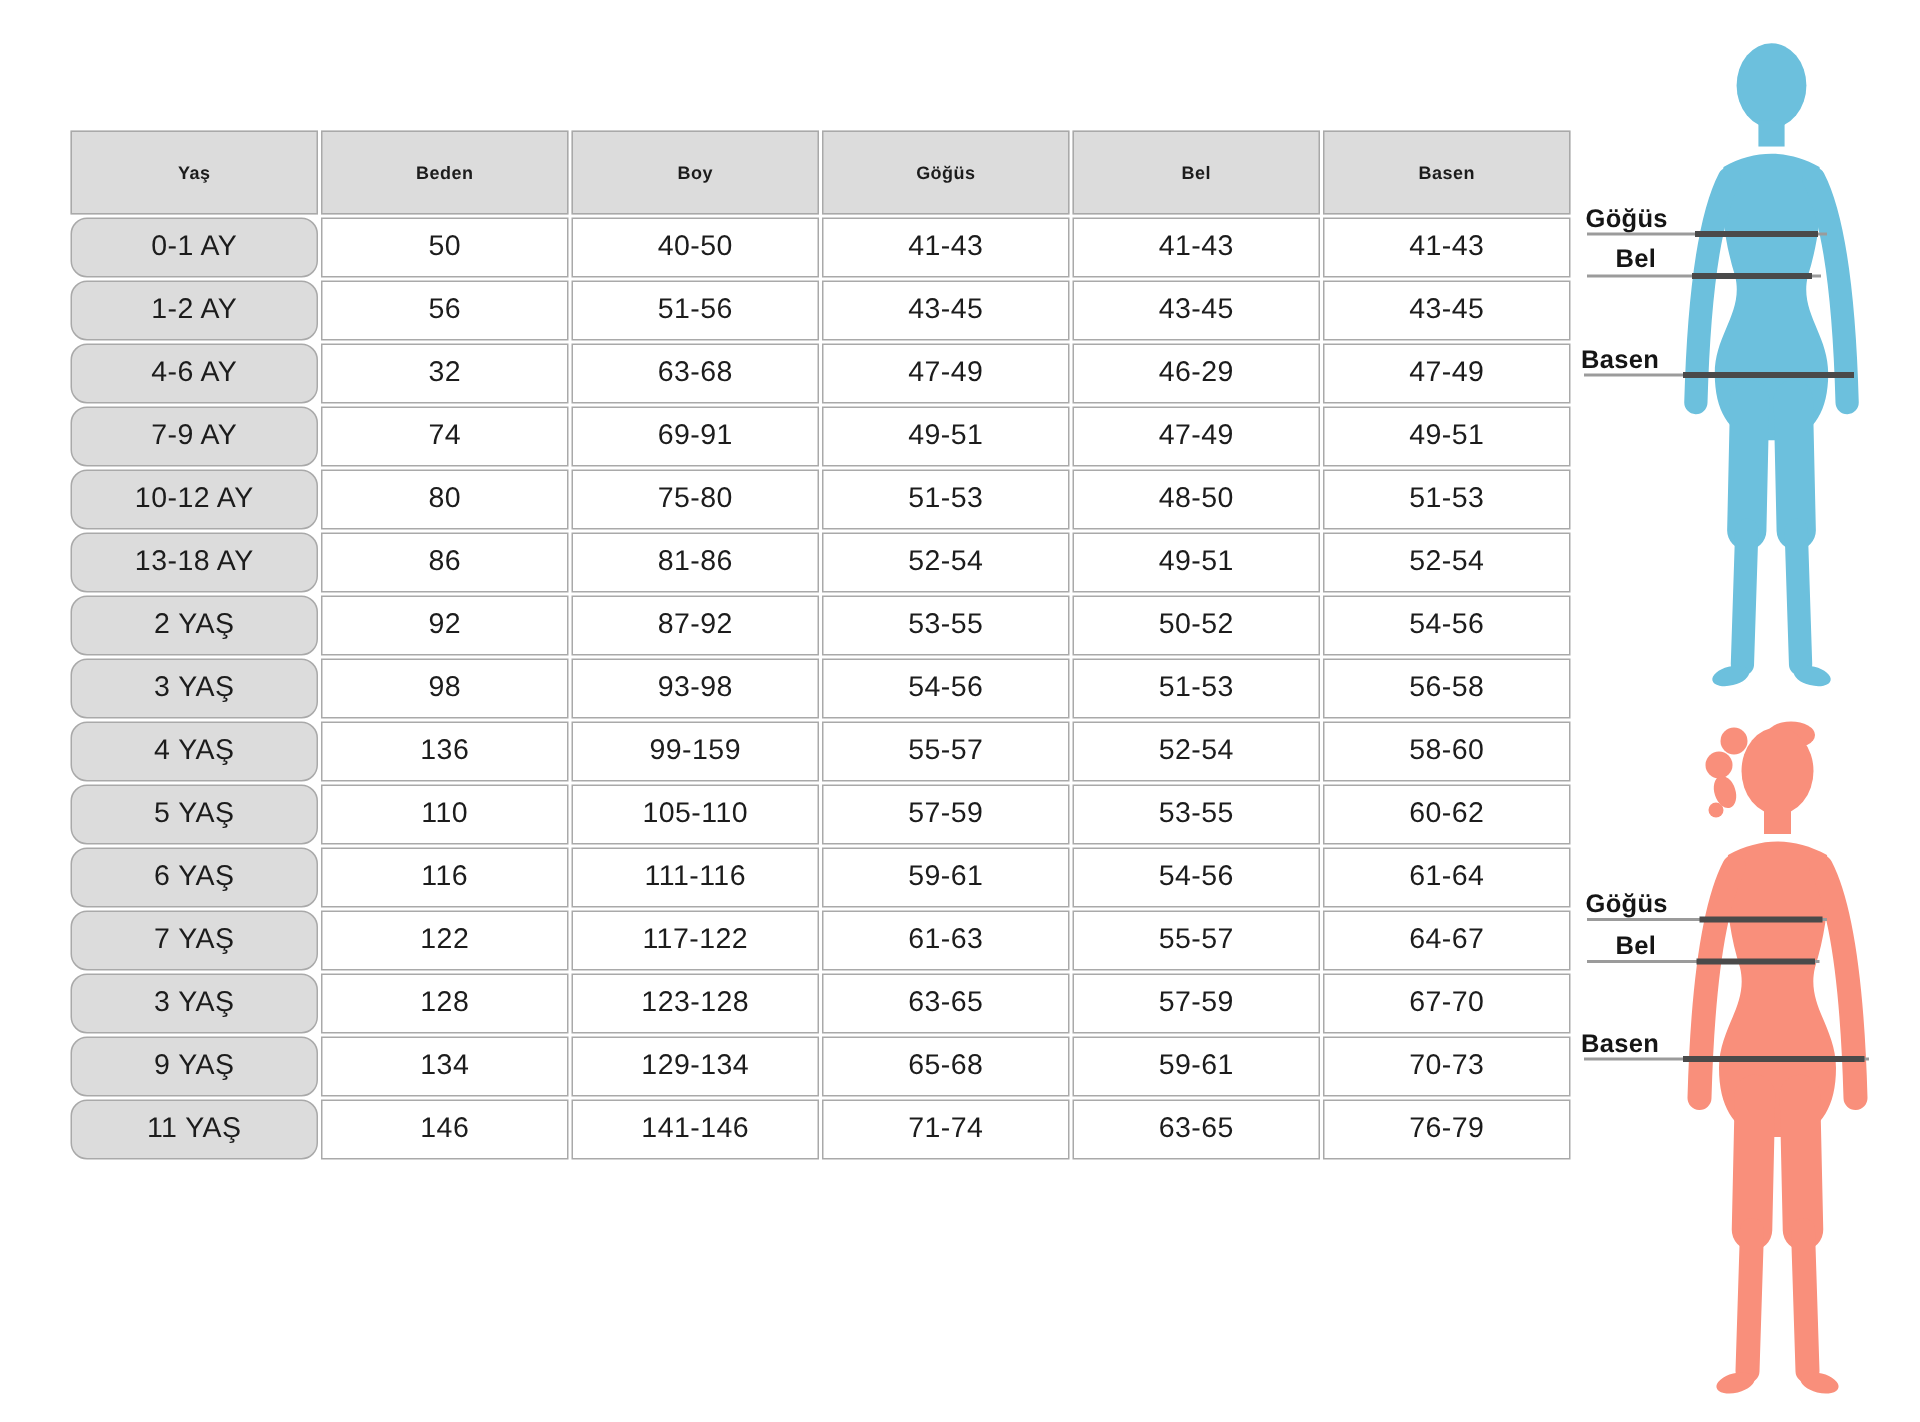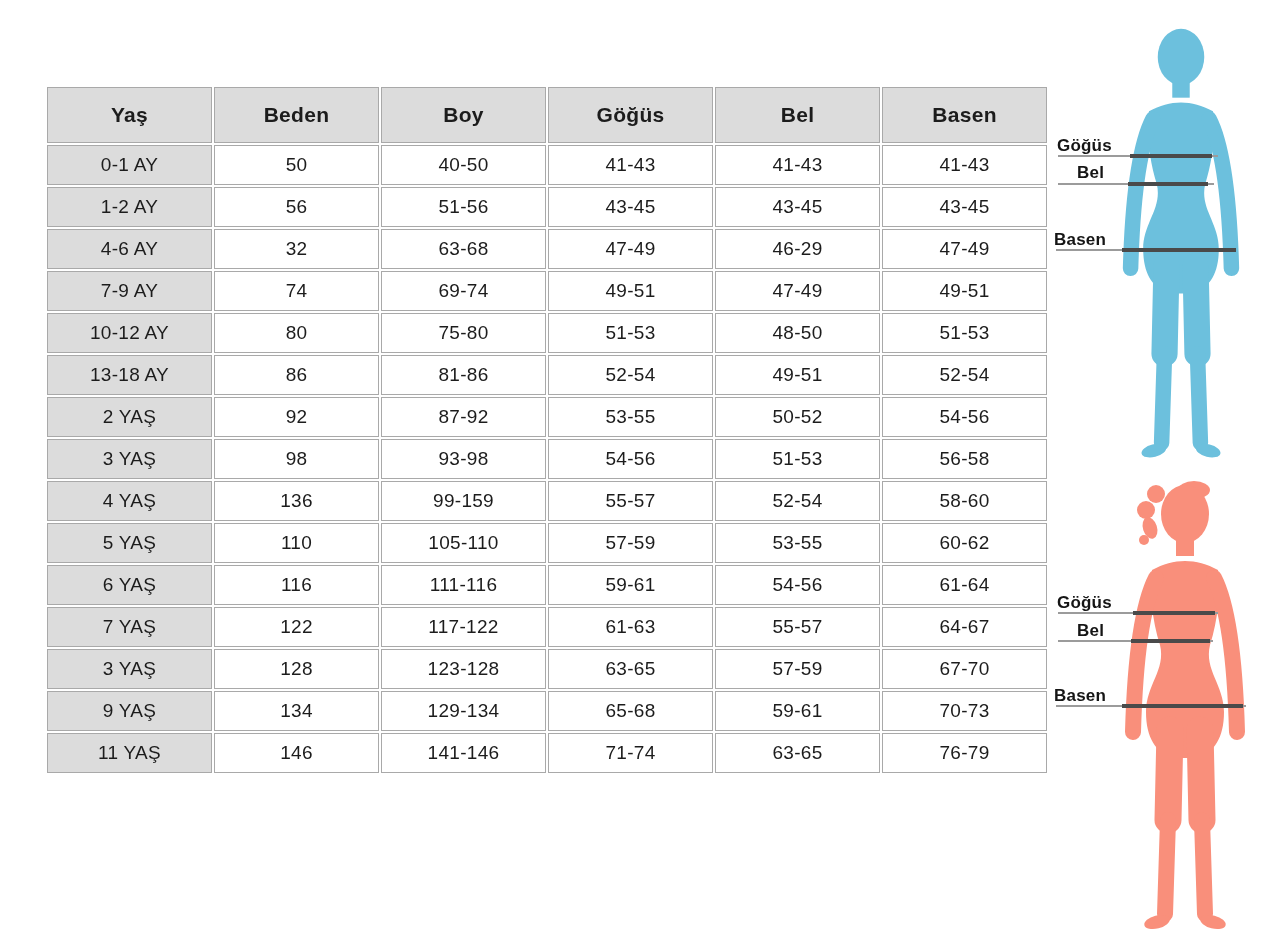--- a/index.html
+++ b/index.html
@@ -10,28 +10,28 @@
   }
   table.size-table {
     position:absolute; left:45px; top:85px;
     border-collapse:separate; border-spacing:2px; table-layout:fixed;
   }
   .size-table th, .size-table td {
     width:165px; border:1px solid #a9a9a9; text-align:center;
     vertical-align:middle; color:#1c1c1c;
   }
   .size-table th {
-    height:56px; background:#dcdcdc; font-size:21px; font-weight:bold;
+    height:56px; background:#dcdcdc; font-size:12px; font-weight:bold;
     letter-spacing:0.3px;
   }
   .size-table td {
     height:40px; background:#ffffff; font-size:19px; font-weight:400;
     letter-spacing:0.3px;
   }
-  .size-table td.age-col { background:#dcdcdc; }
+  .size-table td.age-col { background:#dcdcdc;border-radius:11px; }
 
   .figure-svg { position:absolute; }
   .measure-label {
     position:absolute; font-size:17px; font-weight:bold; color:#151515;
     letter-spacing:0.2px; white-space:nowrap;
   }
   .m-thin  { position:absolute; height:2px; background:#9b9b9b; }
   .m-thick { position:absolute; height:4px; background:#4a4a4a; }
 </style>
 </head>
@@ -71,21 +71,21 @@
           <td class="age-col">4-6 AY</td>
           <td>32</td>
           <td>63-68</td>
           <td>47-49</td>
           <td>46-29</td>
           <td>47-49</td>
         </tr>
         <tr>
           <td class="age-col">7-9 AY</td>
           <td>74</td>
-          <td>69-74</td>
+          <td>69-91</td>
           <td>49-51</td>
           <td>47-49</td>
           <td>49-51</td>
         </tr>
         <tr>
           <td class="age-col">10-12 AY</td>
           <td>80</td>
           <td>75-80</td>
           <td>51-53</td>
           <td>48-50</td>

